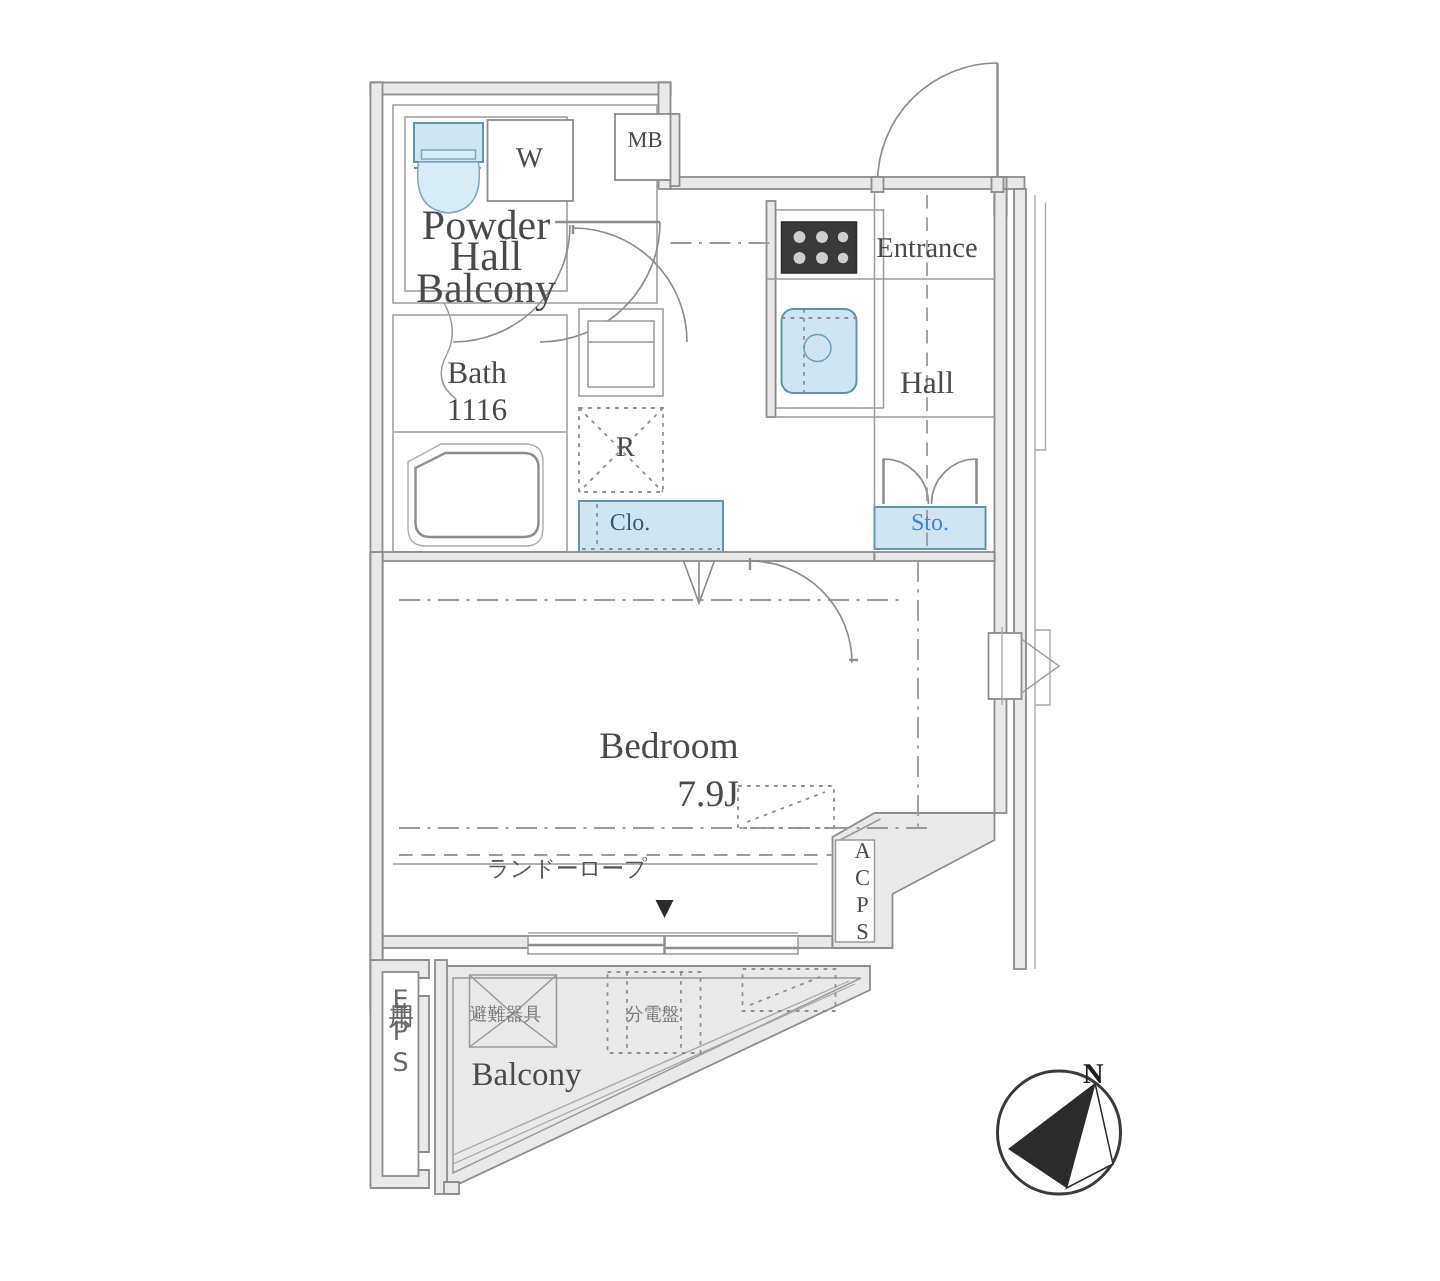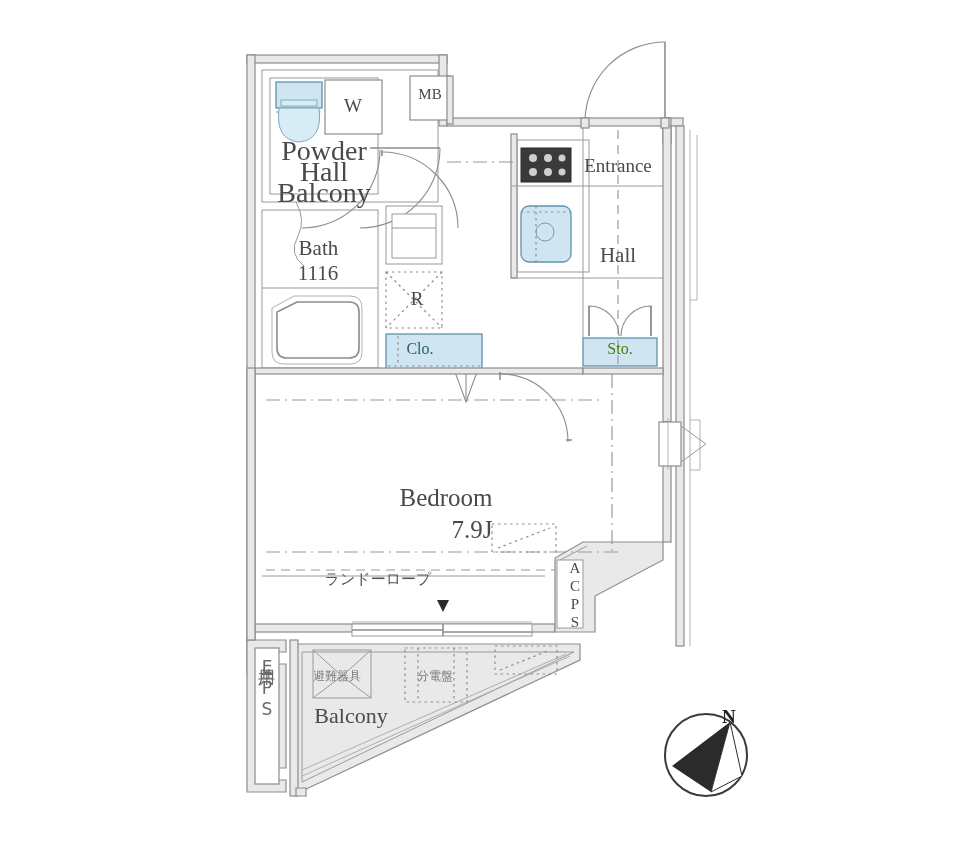--- a/index.html
+++ b/index.html
@@ -233,34 +233,34 @@
   </g>
 
 </svg>
 
 <div class="lbl en ctr" style="left:324px;top:140px;font-size:28px;line-height:21px;text-align:center;">
   <div>Powder</div>
   <div>Hall</div>
   <div>Balcony</div>
 </div>
 
-<div class="lbl en ctr" style="left:318px;top:236px;font-size:21px;line-height:25px;text-align:right;">
+<div class="lbl en ctr" style="left:318px;top:236px;font-size:21px;line-height:25px;text-align:center;">
   <div>Bath</div>
   <div>1116</div>
 </div>
 
 <div class="lbl en ctr" style="left:353px;top:95px;font-size:19px;">W</div>
 
 <div class="lbl en ctr" style="left:430px;top:86px;font-size:15px;">MB</div>
 
 <div class="lbl en ctr" style="left:417px;top:288px;font-size:19px;">R</div>
 
 <div class="lbl en ctr" style="left:420px;top:340px;font-size:16px;color:#2f5c72;">Clo.</div>
 
-<div class="lbl en ctr" style="left:620px;top:340px;font-size:16px;color:#4d7c0f;">Sto.</div>
+<div class="lbl en ctr" style="left:620px;top:340px;font-size:16px;color:#3b82f6;">Sto.</div>
 
 <div class="lbl en ctr" style="left:618px;top:155px;font-size:19px;">Entrance</div>
 
 <div class="lbl en ctr" style="left:618px;top:243px;font-size:21px;">Hall</div>
 
 <div class="lbl en ctr" style="left:446px;top:482px;font-size:25px;line-height:32px;text-align:right;">
   <div>Bedroom</div>
   <div style="font-size:25px;">7.9J</div>
 </div>
 

